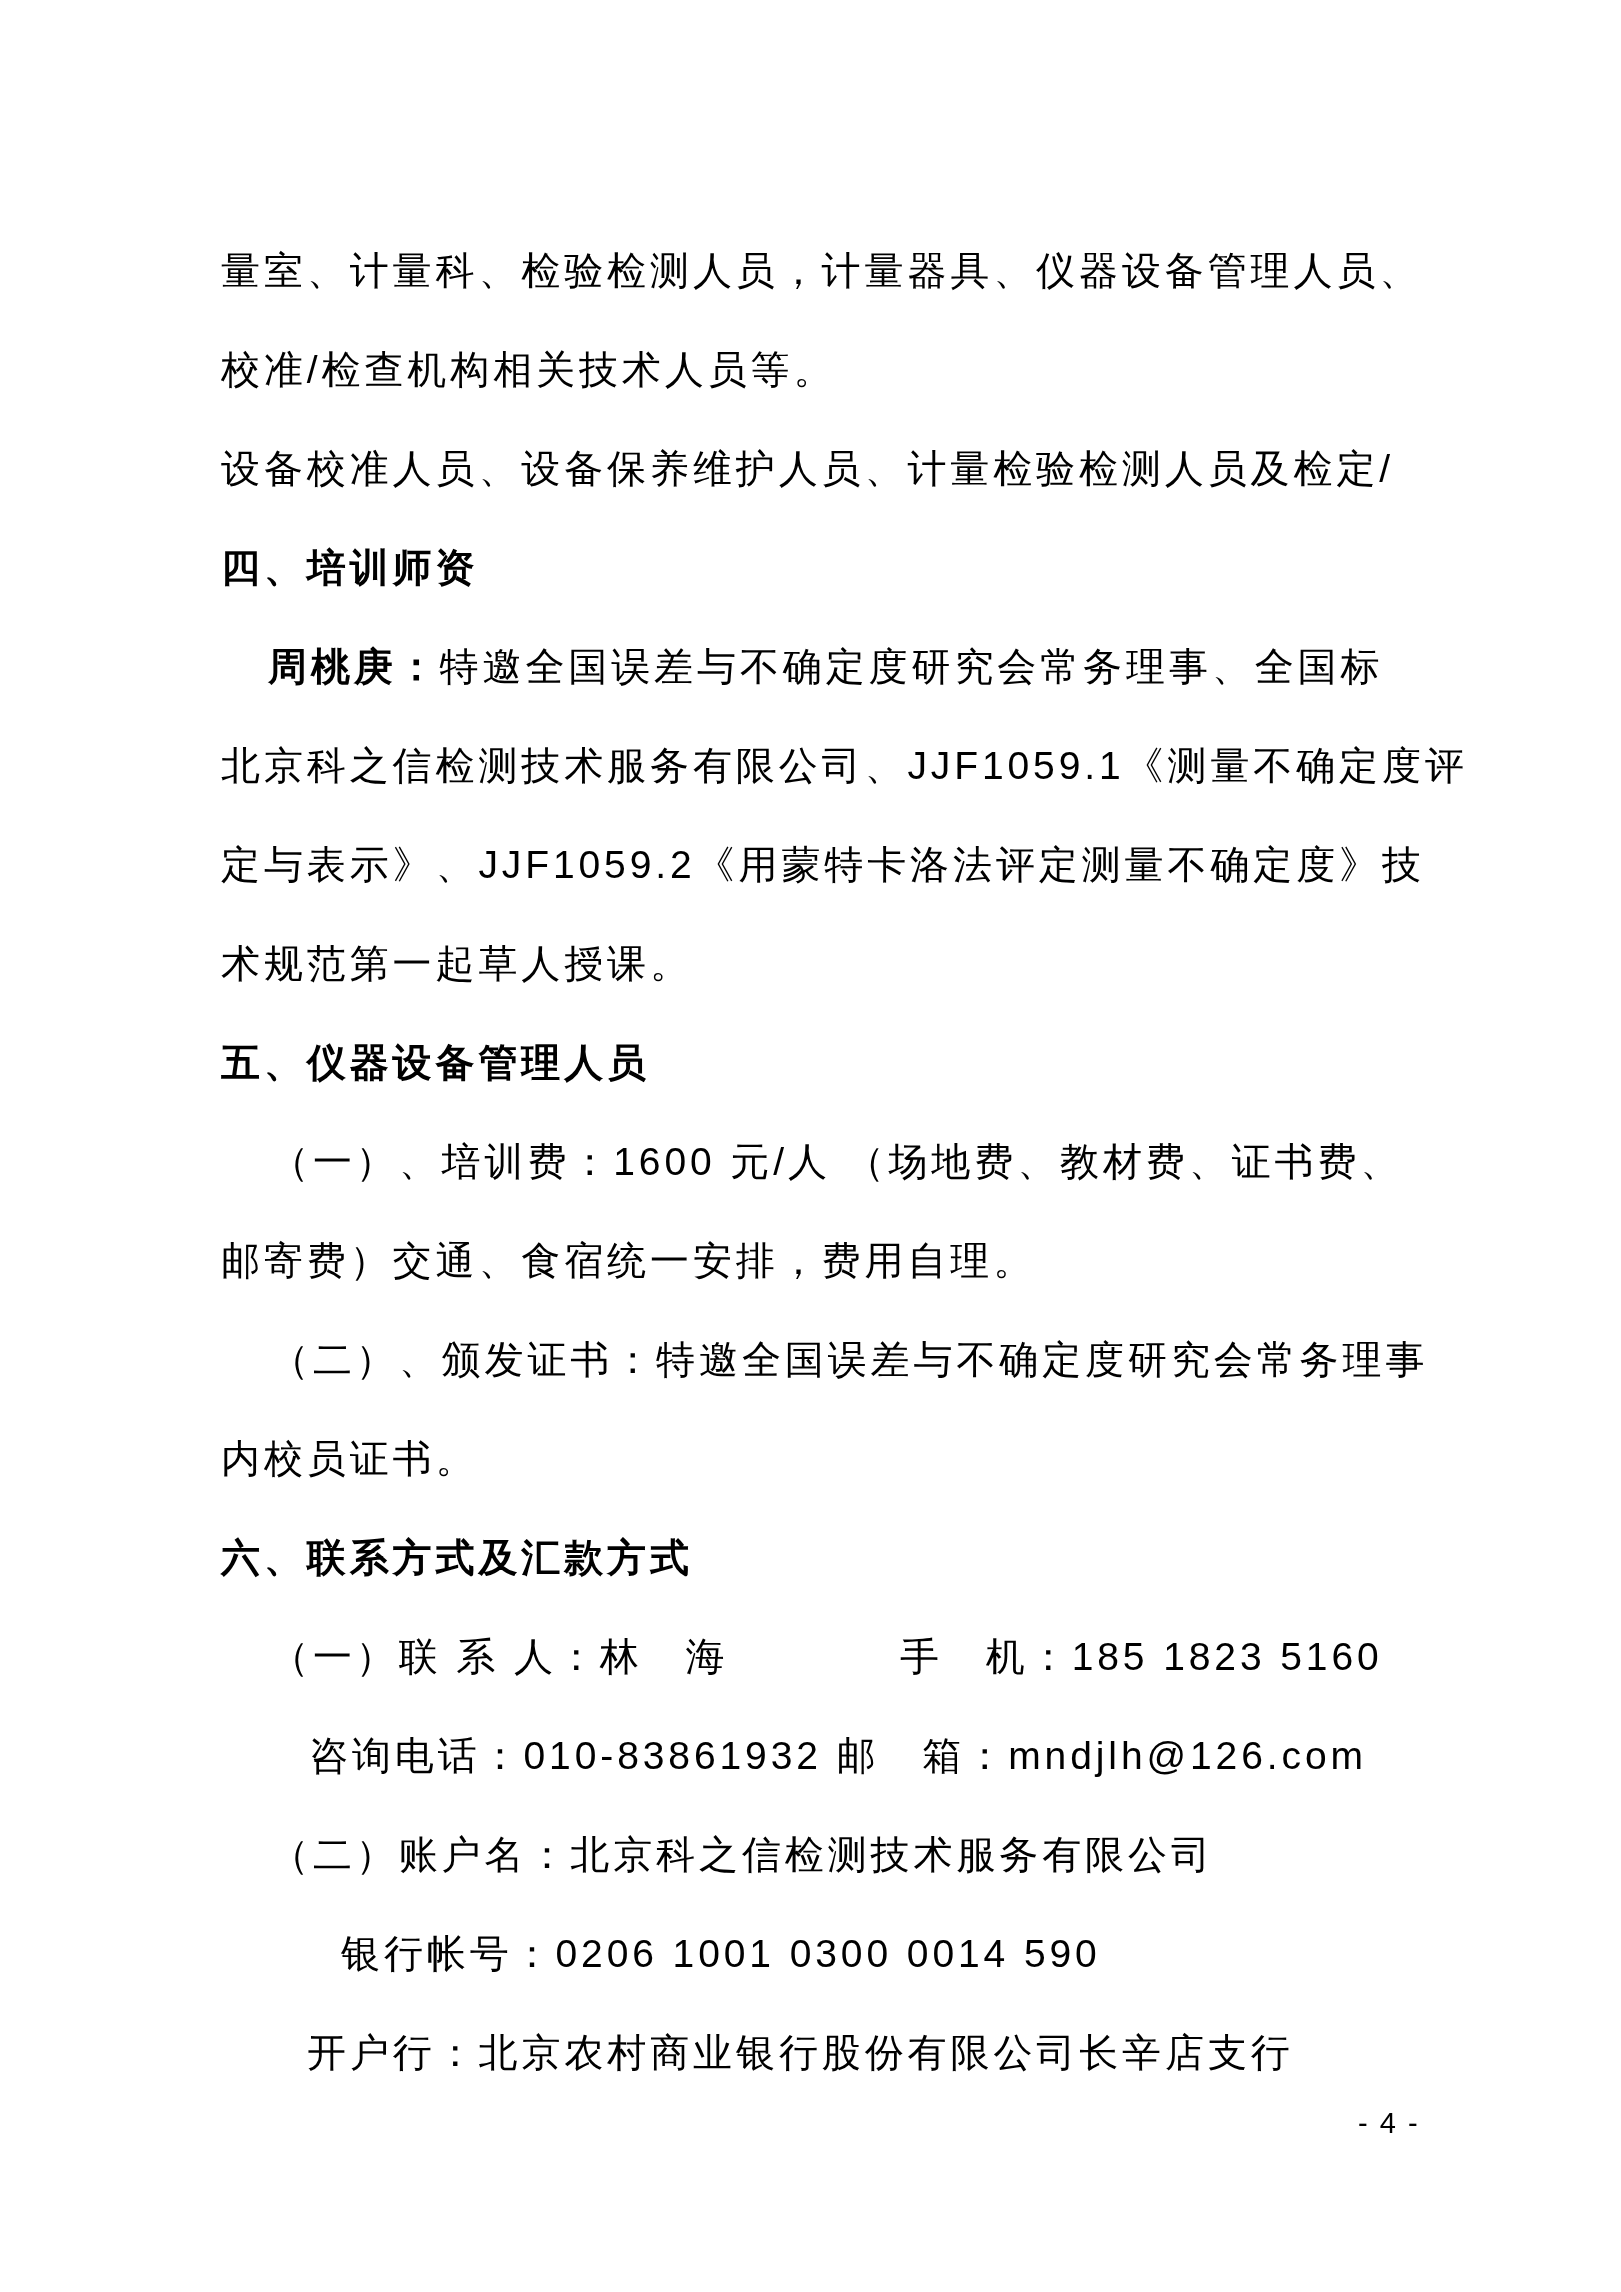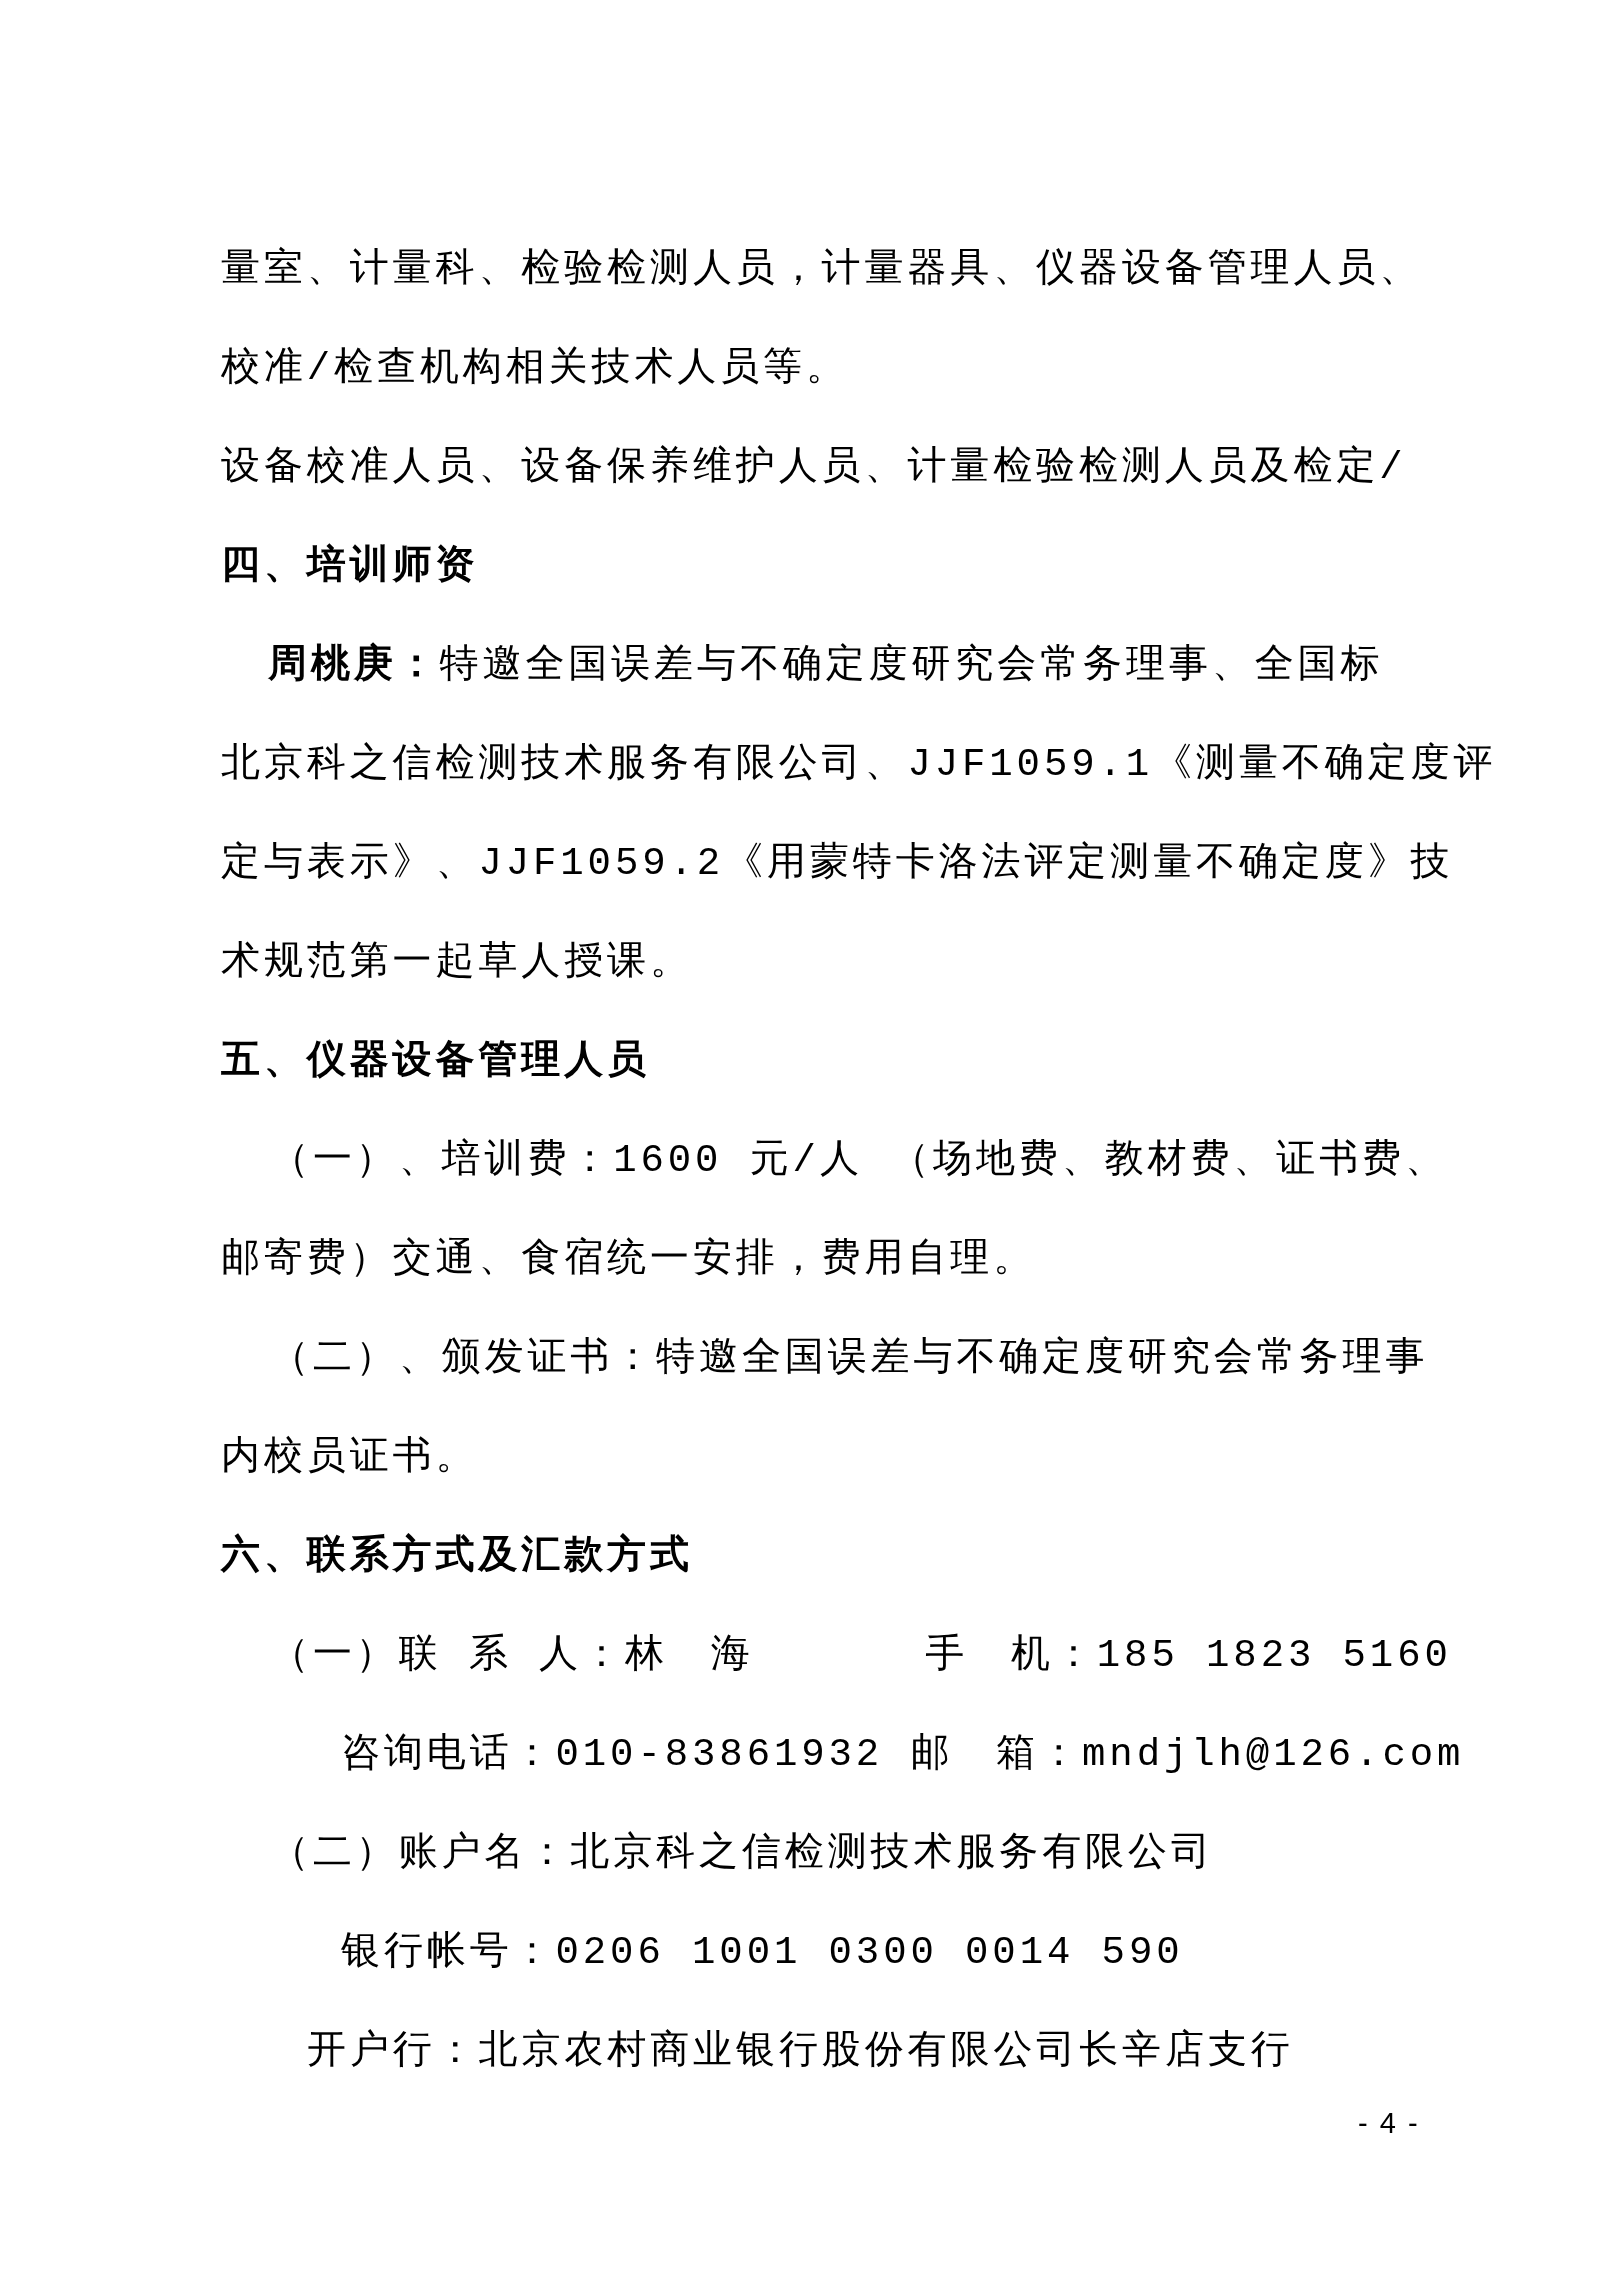--- a/index.html
+++ b/index.html
@@ -7,35 +7,34 @@
     width: 1621px;
     height: 2293px;
     background: #ffffff;
     color: #000000;
     font-family: "Liberation Sans", "DejaVu Sans", sans-serif;
     position: relative;
     overflow: hidden;
   }
   .doc {
     padding: 221px 147px 0 221px;
-    font-family: Liberation Mono, monospace;
   }
   .line {
     margin: 0;
     height: 99px;
     line-height: 99px;
     font-size: 39px;
     letter-spacing: 3.9px;
     white-space: pre;
     font-weight: normal;
   }
   .bold { font-weight: bold; }
   .ind-item   { margin-left: 49px;  }
   .ind-name   { margin-left: 47px;  }
-  .ind-consult{ margin-left: 120px; }
+  .ind-consult{ margin-left: 88px; }
   .ind-bank   { margin-left: 120px; }
   .ind-branch { margin-left: 86px;  }
   .page-number {
     position: absolute;
     left: 1358px;
     top: 2107px;
     font-size: 29px;
     letter-spacing: 2px;
     white-space: pre;
   }

